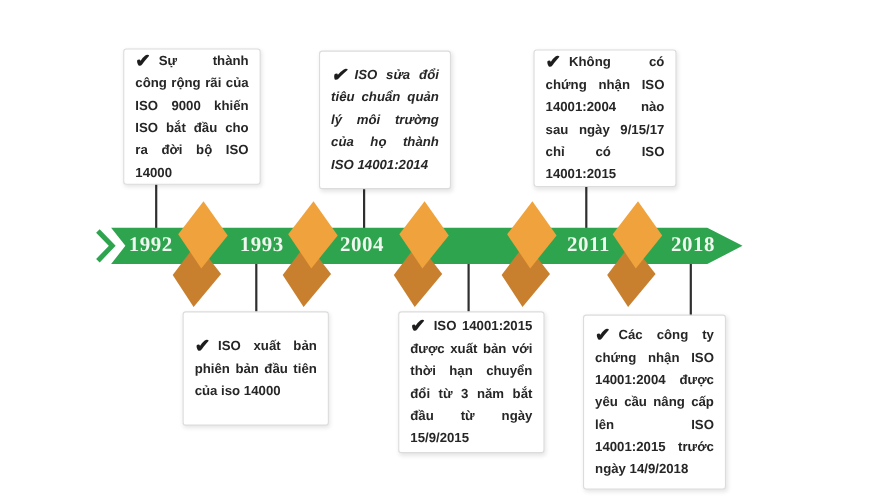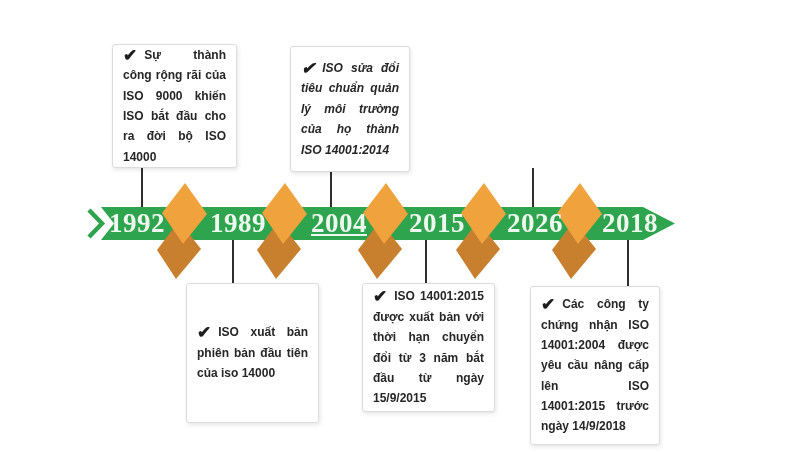--- a/index.html
+++ b/index.html
@@ -23,21 +23,21 @@
     display:inline-block;vertical-align:-2px;
   }
   
   .connector{position:absolute;width:2px;background:#2f2f2f;z-index:1;}
   
   .band-svg{position:absolute;left:83px;top:200px;z-index:2;}
   
   .year{
     position:absolute;top:207px;width:90px;height:33px;line-height:32px;
     text-align:center;font-family:"Liberation Serif",serif;font-weight:700;
-    font-size:27px;color:#eff8ee;z-index:4;letter-spacing:0.5px;
+    font-size:19px;color:#eff8ee;z-index:4;letter-spacing:0.5px;
   }
   
   .marker{position:absolute;top:181px;z-index:3;}
 </style>
 </head>
 <body>
 
 <div class="canvas">
 
   <div class="connector" style="left:141px;top:166px;height:42px;"></div>
@@ -67,34 +67,36 @@
   <svg class="marker" style="left:455px;" width="52" height="98" viewBox="0 0 52 98">
     <polygon points="23,40 45,68 20,98 1,69" fill="#C8802E"></polygon>
     <polygon points="29,2 51,33 27,63 6,32" fill="#F0A23C"></polygon>
   </svg>
   <svg class="marker" style="left:551px;" width="52" height="98" viewBox="0 0 52 98">
     <polygon points="23,40 45,68 20,98 1,69" fill="#C8802E"></polygon>
     <polygon points="29,2 51,33 27,63 6,32" fill="#F0A23C"></polygon>
   </svg>
 
   <div class="year" style="left:92px;">1992</div>
-  <div class="year" style="left:193px;">1989</div>
-  <div class="year" style="left:294px;text-decoration:underline;">2004</div>
-  <div class="year" style="left:392px;">2015</div>
-  <div class="year" style="left:490px;">2026</div>
+  <div class="year" style="left:193px;">1993</div>
+  <div class="year" style="left:284px;">2004</div>
+  <div class="year" style="left:490px;">2011</div>
   <div class="year" style="left:585px;text-align:center;">2018</div>
 
   <div class="card" style="left:112px;top:44px;width:125px;height:124px;">
     <p><span class="check">✔</span><span>Sự thành công rộng rãi của ISO 9000 khiến ISO bắt đầu cho ra đời bộ ISO 14000</span></p>
   </div>
   <div class="card" style="left:290px;top:46px;width:120px;height:126px;font-style:italic;">
     <p><span class="check">✔</span><span>ISO sửa đổi tiêu chuẩn quản lý môi trường của họ thành ISO 14001:2014</span></p>
   </div>
+  <div class="card" style="left:485px;top:45px;width:130px;height:125px;">
+    <p><span class="check">✔</span><span>Không có chứng nhận ISO 14001:2004 nào sau ngày 9/15/17 chỉ có ISO 14001:2015</span></p>
+  </div>
 
-  <div class="card" style="left:186px;top:283px;width:133px;height:140px;">
+  <div class="card" style="left:166px;top:283px;width:133px;height:104px;">
     <p><span class="check">✔</span><span>ISO xuất bản phiên bản đầu tiên của iso 14000</span></p>
   </div>
   <div class="card" style="left:362px;top:283px;width:133px;height:129px;align-items:center;">
     <p><span class="check">✔</span><span>ISO 14001:2015 được xuất bản với thời hạn chuyển đổi từ 3 năm bắt đầu từ ngày 15/9/2015</span></p>
   </div>
   <div class="card" style="left:530px;top:286px;width:130px;height:159px;">
     <p><span class="check">✔</span><span>Các công ty chứng nhận ISO 14001:2004 được yêu cầu nâng cấp lên ISO 14001:2015 trước ngày 14/9/2018</span></p>
   </div>
 
 </div>

